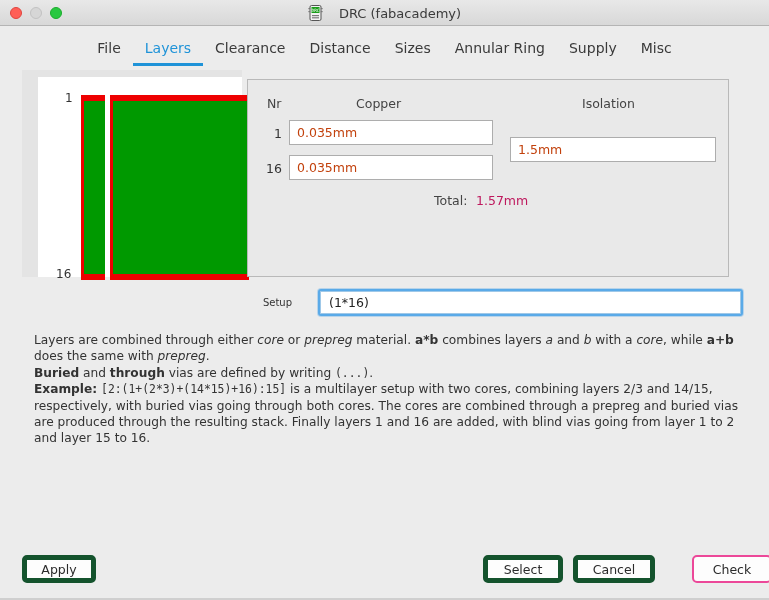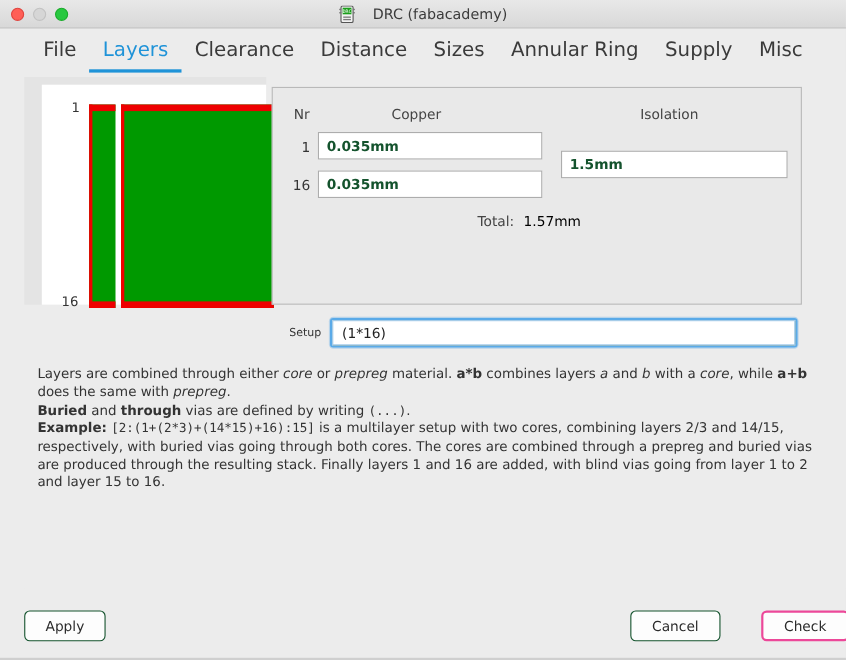--- a/index.html
+++ b/index.html
@@ -35,21 +35,21 @@
   #app-icon { width: 15px; height: 16px; position: relative; display:block; }
 
   
   #tabstrip {
     position: absolute; left: 0; top: 26px; width: 769px; height: 40px;
     background: #ececec;
     display: flex; align-items: flex-end; justify-content: center;
   }
   #tabs { display: flex; align-items: flex-end; gap: 0px; padding-bottom: 0px; }
   .tab {
-    font-size: 18px; color: #3a3a3a; padding: 3px 12px 7px 12px;
+    font-size: 14px; color: #3a3a3a; padding: 3px 12px 7px 12px;
     border-bottom: 3px solid transparent; cursor: default; white-space: nowrap;
   }
   .tab.active { color: #1f93d8; border-bottom-color: #1f93d8; }
 
   
   #content {
     position: absolute; left: 22px; top: 70px; width: 724px; height: 465px;
     background: #ececec;
   }
 
@@ -87,36 +87,36 @@
   #th-cu   { position: absolute; left: 108px; top: 16px; font-size: 12.5px; color: #444; }
   #th-iso  { position: absolute; left: 334px; top: 16px; font-size: 12.5px; color: #444; }
 
   .rownum { position: absolute; width: 22px; text-align: right; font-size: 12.5px; color: #333; }
   #rn0 { left: 12px; top: 46px; }
   #rn1 { left: 12px; top: 81px; }
 
   input.tf {
     position: absolute; background: #ffffff; border: 1px solid #adadad;
     font-family: "DejaVu Sans", "Liberation Sans", sans-serif;
-    font-size: 12.5px; color: #14532d; padding: 0 7px; outline: none; font-weight: bold;
+    font-size: 12.5px; color: #c2410c; padding: 0 7px; outline: none;
   }
   #cu0 { left: 41px; top: 40px; width: 204px; height: 25px; }
   #cu1 { left: 41px; top: 75px; width: 204px; height: 25px; }
   #iso0 { left: 262px; top: 57px; width: 206px; height: 25px; }
 
   #total-label { position: absolute; left: 186px; top: 113px; font-size: 12.5px; color: #444; }
-  #total-value { position: absolute; left: 228px; top: 113px; font-size: 12.5px; color: #000000; }
+  #total-value { position: absolute; left: 228px; top: 113px; font-size: 12.5px; color: #be185d; }
 
   
   #setup-label {
     position: absolute; left: 225px; top: 227px; width: 45px; text-align: right;
     font-size: 10px; color: #333;
   }
   #setup-input-wrap {
-    position: absolute; left: 278px; top: 219px; width: 425px; height: 27px;
+    position: absolute; left: 296px; top: 219px; width: 425px; height: 27px;
     border: 2px solid #5aaae8; border-radius: 3px; background: #14532d;
     box-shadow: 0 0 0 1px rgba(90,170,232,0.35);
   }
   #setup-input {
     position: absolute; left: 0; top: 0; width: 100%; height: 100%;
     border: 1px solid #9fc8e8; background: #fff; font-size: 12.5px;
     font-family: "DejaVu Sans", "Liberation Sans", sans-serif;
     color: #222; padding: 0 8px; outline: none;
   }
 
@@ -132,21 +132,21 @@
     font-size: 11.4px;
   }
 
   
   #footer {
     position: absolute; left: 0; top: 535px; width: 769px; height: 65px;
     background: #ececec; border-top: 1px solid #ececec;
   }
   .btn {
     position: absolute; height: 28px; background: #fdfdfd;
-    border: 1px solid #14532d; border-radius: 5px;
+    border: 5px solid #14532d; border-radius: 5px;
     font-family: "DejaVu Sans", "Liberation Sans", sans-serif;
     font-size: 12.5px; color: #2b2b2b; cursor: default;
     display: flex; align-items: center; justify-content: center;
   }
   #btn-apply  { left: 22px;  top: 19px; width: 74px; }
   #btn-select { left: 483px; top: 19px; width: 80px; }
   #btn-cancel { left: 573px; top: 19px; width: 82px; }
   #btn-check  { left: 692px; top: 19px; width: 80px; border: 2px solid #ec4899; }
   #bottomline { position: absolute; left: 0; top: 598px; width: 769px; height: 2px; background: #cfcfcf; }
 </style>
@@ -232,16 +232,17 @@
       <b>Example:</b> <span class="mono">[2:(1+(2*3)+(14*15)+16):15]</span> is a multilayer setup with two cores, combining layers 2/3 and 14/15,
       respectively, with buried vias going through both cores. The cores are combined through a prepreg and buried vias
       are produced through the resulting stack. Finally layers 1 and 16 are added, with blind vias going from layer 1 to 2
       and layer 15 to 16.
     </div>
   </div>
 </div>
 
 <div id="footer">
   <div class="btn" id="btn-apply">Apply</div>
+  <div class="btn" id="btn-select">Select</div>
   <div class="btn" id="btn-cancel">Cancel</div>
   <div class="btn" id="btn-check">Check</div>
 </div>
 <div id="bottomline"></div>
 
 </body></html>

